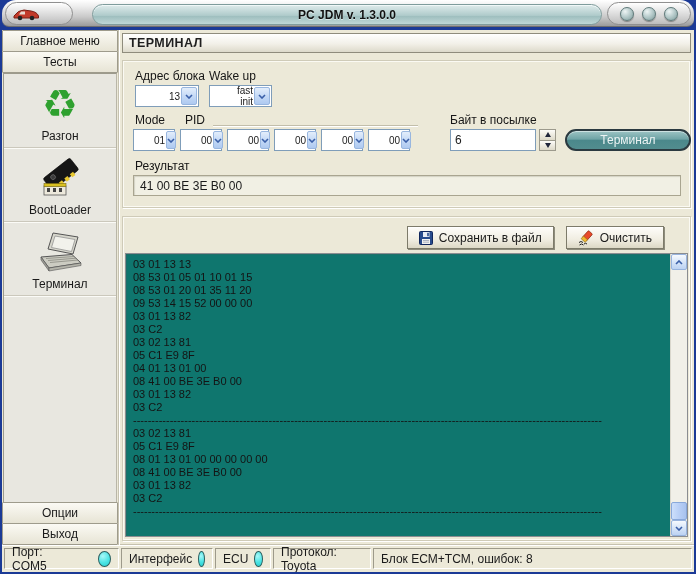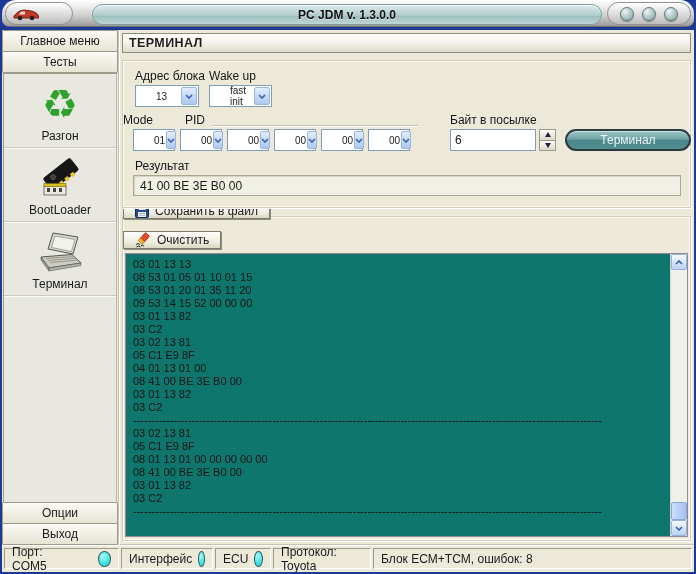--- a/index.html
+++ b/index.html
@@ -48,21 +48,21 @@
   .tool-label { margin-top:2px; font-size:12px; }
   .recycle-glyph { font-family:"DejaVu Sans", sans-serif; font-size:40px; line-height:44px; color:#2FA12F; }
 
   
   .content { flex:1; padding:3px 3px 0 3px; display:flex; flex-direction:column; }
   .header-bar { height:20px; background:linear-gradient(180deg,#FFFFFF 0%,#F2F0E8 55%,#DDDACB 100%);
     border:1px solid #8F8C7D; display:flex; align-items:center; padding-left:6px;
     font-weight:bold; font-size:12.5px; letter-spacing:.4px; color:#1f1f1f; }
 
   .groupbox { border:1px solid #CFCBB8; box-shadow:inset 0 0 0 1px #FBFAF3, 1px 1px 0 #FFFFFF; background:#ECE9D8; }
-  .form-panel { position:relative; height:148px; margin-top:7px; }
+  .form-panel { position:relative; height:148px; margin-top:7px;text-align:right; }
   .flabel { position:absolute; font-size:12px; color:#161616; }
 
   .combo { position:absolute; height:22px; background:#FFFFFF; border:1px solid #7F9DB9;
     display:flex; align-items:center; }
   .combo .val { flex:1; padding-left:20px; font-size:10px; }
   .combo .arrow-btn { width:16px; height:18px; margin:1px; border-radius:2px;
     background:linear-gradient(180deg,#E3EEFB 0%,#C5DAF6 50%,#AEC9F0 100%);
     border:1px solid #98B6DF; display:flex; align-items:center; justify-content:center; }
 
   .divider-line { position:absolute; height:1px; background:#C2BEAA; box-shadow:0 1px 0 #FFFFFF; }
@@ -79,21 +79,21 @@
   .send-btn { position:absolute; height:22px; border-radius:11px; border:2px solid #2B3A40;
     background:linear-gradient(180deg,#9DC4C4 0%,#6FA4A6 45%,#4B888B 52%,#528D8F 100%);
     color:#EDF4F4; font-size:12px; display:flex; align-items:center; justify-content:center;
     box-shadow:inset 0 1px 0 rgba(255,255,255,.5); }
 
   .result-field { position:absolute; height:21px; background:#F1F0E4; border:1px solid #A9A590;
     box-shadow:inset 1px 1px 1px rgba(120,120,100,.25);
     display:flex; align-items:center; padding-left:6px; font-size:12px; }
 
   .output-panel { flex:1; margin-top:8px; margin-bottom:4px; display:flex; flex-direction:column; }
-  .btn-row { height:32px; display:flex; align-items:flex-start; justify-content:flex-end; gap:12px; padding:6px 26px 0 0;flex-direction:column; }
+  .btn-row { height:32px; display:flex; align-items:flex-end; justify-content:flex-end; gap:12px; padding:6px 26px 0 0; }
   .win-btn { height:23px; display:flex; align-items:center; gap:6px; padding:0 11px;
     background:linear-gradient(180deg,#FEFDFA 0%,#F0EDE1 60%,#DCD8C5 100%);
     border:1px solid #7D7B6A; box-shadow:inset 0 1px 0 #FFFFFF, 1px 1px 0 #8E8C7C; font-size:12px; }
 
   .terminal-wrap { flex:1; margin:4px 2px 3px 2px; display:flex;
     border:1px solid #8A8D91; background:#0f766e; box-shadow:inset 1px 1px 1px rgba(90,90,90,.25); }
   .terminal-text { flex:1; padding:4px 2px 0 7px; font-family:"Liberation Sans", sans-serif;
     font-size:11px; line-height:13px; white-space:pre; overflow:hidden; color:#141414; }
 
   .v-scrollbar { width:17px; display:flex; flex-direction:column; background:#F1F0E8; border-left:1px solid #D9D7CC; }
@@ -224,21 +224,21 @@
         <div class="flabel" style="left:86px; top:8px;">Wake up</div>
         <div class="combo" style="left:86px; top:24px; width:63px;">
           <span class="val">fast init</span>
           <span class="arrow-btn">
             <svg width="8" height="5" viewBox="0 0 8 5">
                 <path d="M1 1 L4 4 L7 1" stroke="#3A5FA8" stroke-width="1.6" fill="none"></path>
               </svg>
           </span>
         </div>
 
-        <div class="flabel" style="left:0; top:52px;">Mode</div>
+        <div class="flabel" style="left:12px; top:52px;">Mode</div>
         <div class="flabel" style="left:62px; top:52px;">PID</div>
         <div class="divider-line" style="left:90px; top:64px; width:205px;"></div>
 
         <div class="combo" style="left:10px; top:68px; width:42px;">
           <span class="val">01</span>
           <span class="arrow-btn">
             <svg width="8" height="5" viewBox="0 0 8 5">
                 <path d="M1 1 L4 4 L7 1" stroke="#3A5FA8" stroke-width="1.6" fill="none"></path>
               </svg>
           </span>

